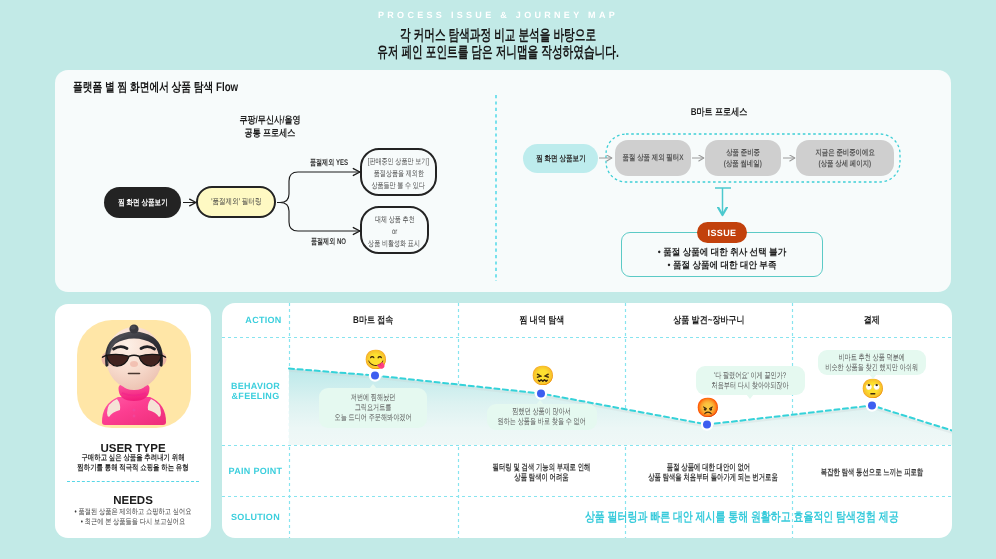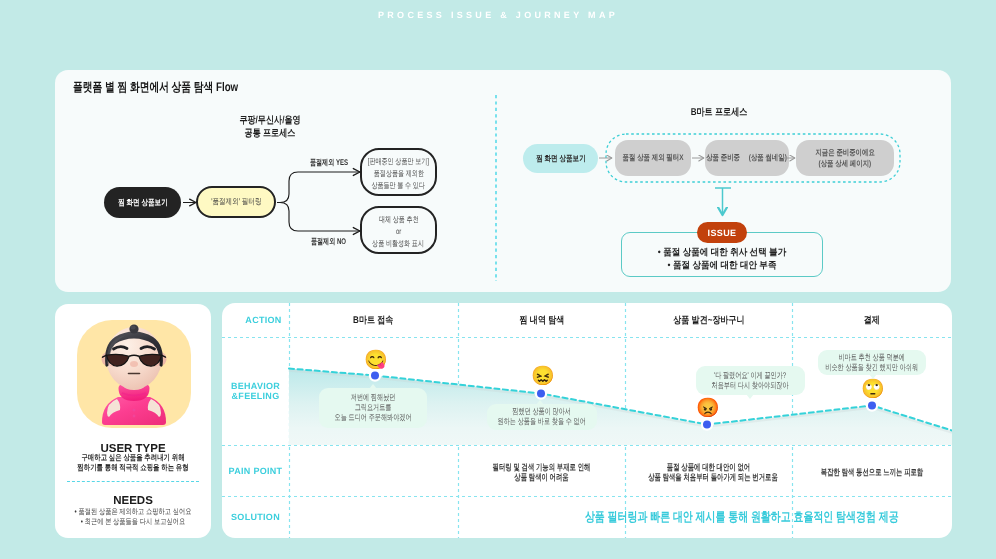--- a/index.html
+++ b/index.html
@@ -107,20 +107,24 @@
   .bubble.down:after{top:auto;bottom:-4px;border-bottom:none;border-top:5px solid #e5f9f0;}
 
   .emoji{position:absolute;font-size:19px;line-height:19px;text-align:center;}
 </style>
 </head>
 <body>
 
 <div class="page">
 
   <div class="kicker">PROCESS ISSUE &amp; JOURNEY MAP</div>
+  <div class="headline">
+    <div>각 커머스 탐색과정 비교 분석을 바탕으로</div>
+    <div>유저 페인 포인트를 담은 저니맵을 작성하였습니다.</div>
+  </div>
 
   <div class="flow-panel">
     <div class="flow-title">플랫폼 별 찜 화면에서 상품 탐색 Flow</div>
     <svg class="vdashdiv" width="2" height="186">
       <line x1="1" y1="0" x2="1" y2="186.5" stroke="#4fd9e8" stroke-width="1.5" stroke-dasharray="3.2 3.2"></line>
     </svg>
 
     <div class="sub-title" style="left:155px;top:44px;width:120px;">
       <div>쿠팡/무신사/올영</div>
       <div>공통 프로세스</div>
@@ -133,21 +137,21 @@
     <div class="node node-outline" style="left:141px;top:116px;width:80px;height:32px;">
         <div>'품절제외' 필터링</div>
       </div>
 
     <div class="node node-outline2" style="left:305px;top:78px;width:77px;height:48px;flex-direction:column;">
       <div>[판매중인 상품만 보기]</div>
       <div>품절상품을 제외한</div>
       <div>상품들만 볼 수 있다</div>
     </div>
 
-    <div class="node node-outline2" style="left:305px;top:136px;width:77px;height:48px;flex-direction:column;">
+    <div class="node node-outline2" style="left:305px;top:136px;width:69px;height:48px;flex-direction:column;">
       <div>대체 상품 추천</div>
       <div>or</div>
       <div>상품 비활성화 표시</div>
     </div>
 
     <div class="edge-label" style="left:255px;top:88px;">품절제외 YES</div>
     <div class="edge-label" style="left:256px;top:167px;">품절제외 NO</div>
 
     <svg class="flow-svg-left" width="440" height="222" style="position:absolute;left:0;top:0;overflow:visible;">
       <defs>
@@ -168,21 +172,21 @@
         <div>찜 화면 상품보기</div>
       </div>
 
     <svg width="300" height="54" style="position:absolute;left:548px;top:61px;">
       <rect x="3" y="3" width="294" height="48" rx="20" ry="20" fill="none" stroke="#3ecfd6" stroke-width="1.3" stroke-dasharray="2.6 2.6"></rect>
     </svg>
 
     <div class="node node-gray" style="left:560px;top:70px;width:76px;height:36px;">
         <div>품절 상품 제외 필터X</div>
       </div>
-    <div class="node node-gray" style="left:650px;top:70px;width:84px;height:36px;flex-direction:row;">
+    <div class="node node-gray" style="left:650px;top:70px;width:76px;height:36px;flex-direction:column;">
       <div>상품 준비중</div>
       <div>(상품 썸네일)</div>
     </div>
     <div class="node node-gray" style="left:741px;top:70px;width:98px;height:36px;flex-direction:column;">
       <div>지금은 준비중이에요</div>
       <div>(상품 상세 페이지)</div>
     </div>
 
     <svg width="896" height="222" style="position:absolute;left:0;top:0;">
       <defs>

